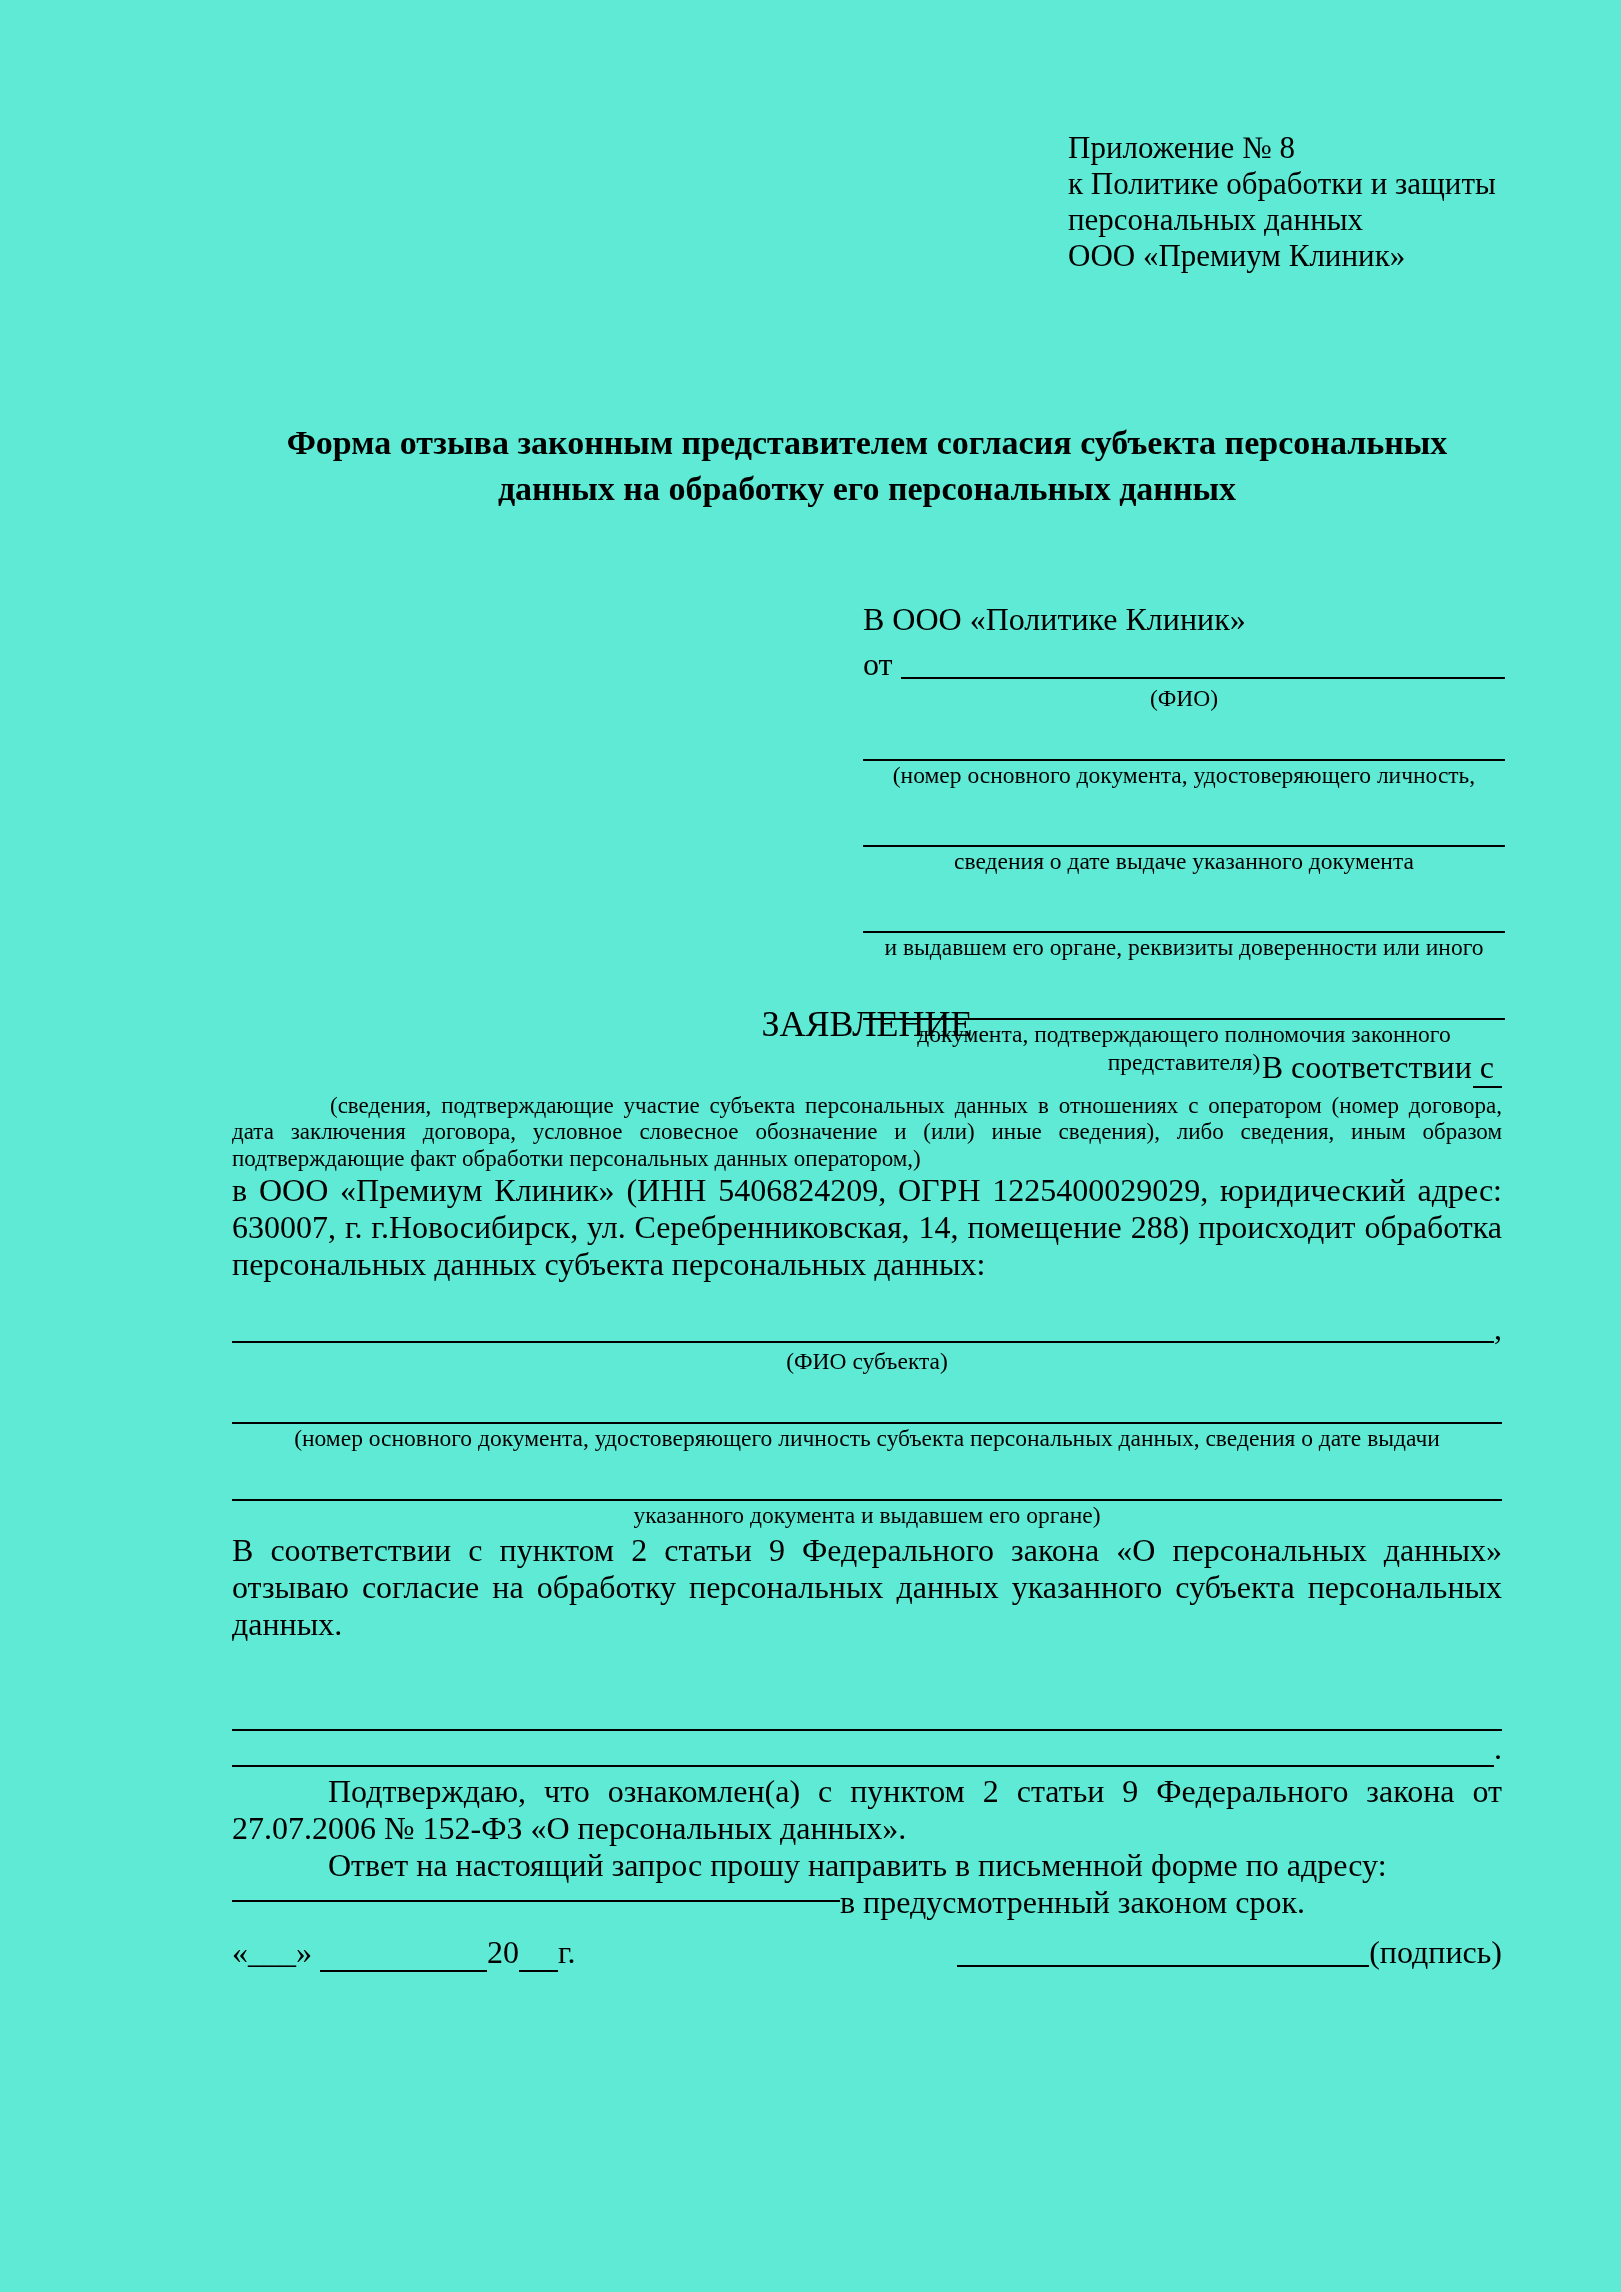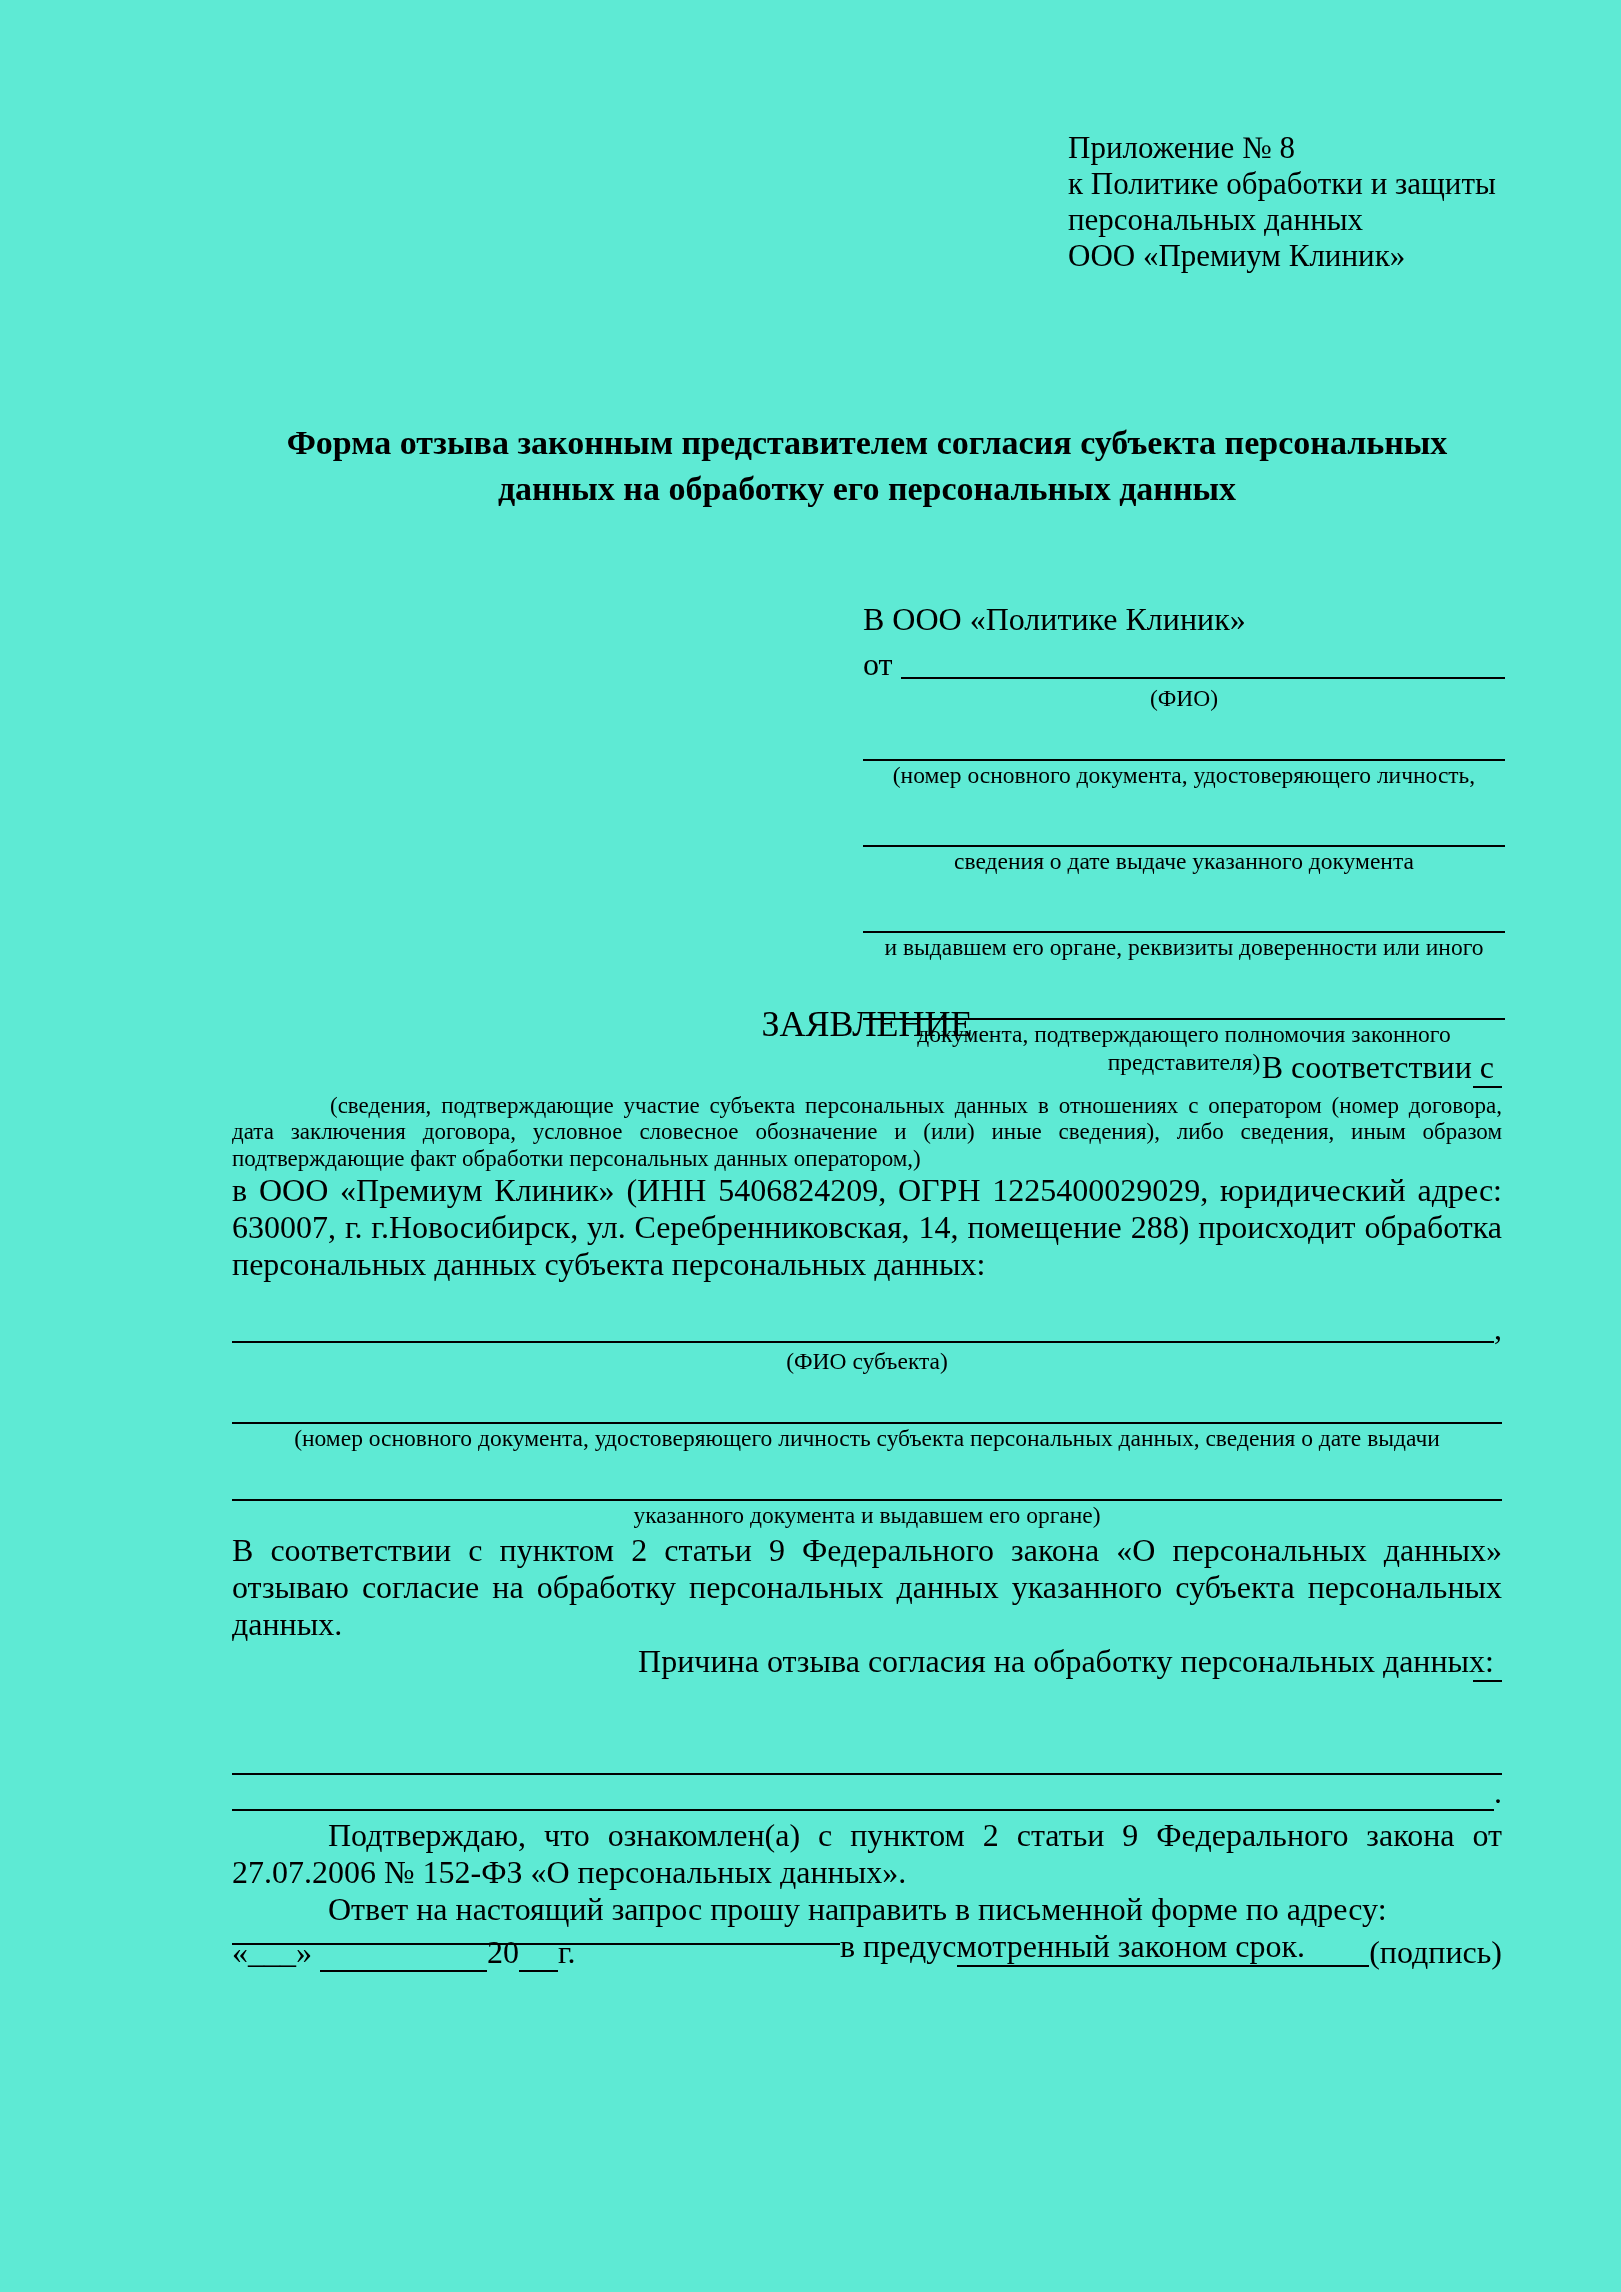--- a/index.html
+++ b/index.html
@@ -129,24 +129,20 @@
     <div class="cap">(ФИО субъекта)</div>
 
     <div class="ruled doc-line"></div>
     <div class="cap">(номер основного документа, удостоверяющего личность субъекта персональных данных, сведения о дате выдачи</div>
 
     <div class="ruled doc-line"></div>
     <div class="cap">указанного документа и выдавшем его органе)</div>
 
     <div class="para withdraw">В соответствии с пунктом 2 статьи 9 Федерального закона «О персональных данных» отзываю согласие на обработку персональных данных указанного субъекта персональных данных.</div>
 
-    <div class="flex-row reason-row indent">
-      <span class="lbl">Причина отзыва согласия на обработку персональных данных: </span>
-      <span class="fill"></span>
-    </div>
 
     <div class="ruled ruled-wide1"></div>
     <div class="flex-row ruled-wide2-row">
       <span class="fill"></span>
       <span class="suffix">.</span>
     </div>
 
     <div class="para confirm">Подтверждаю, что ознакомлен(а) с пунктом 2 статьи 9 Федерального закона от 27.07.2006 № 152-ФЗ «О персональных данных».</div>
 
     <div class="para response">Ответ на настоящий запрос прошу направить в письменной форме по адресу:</div>

